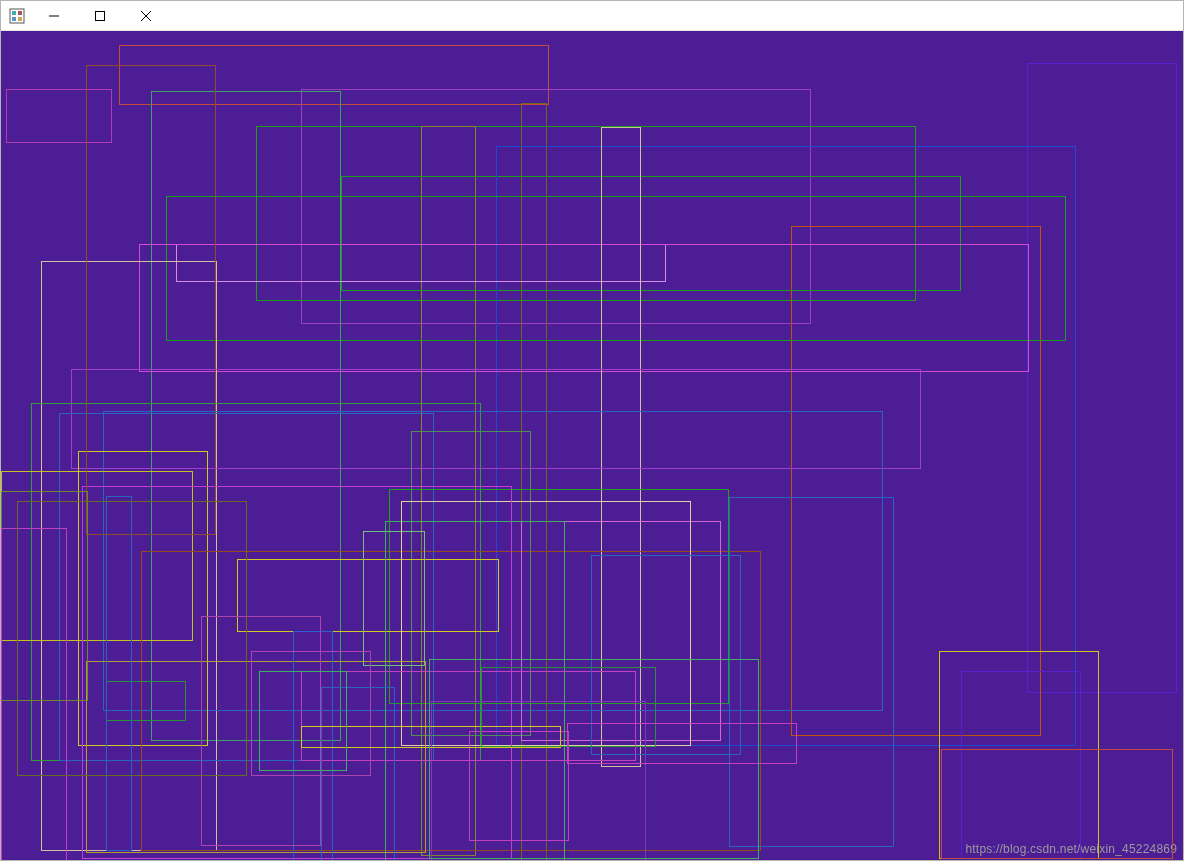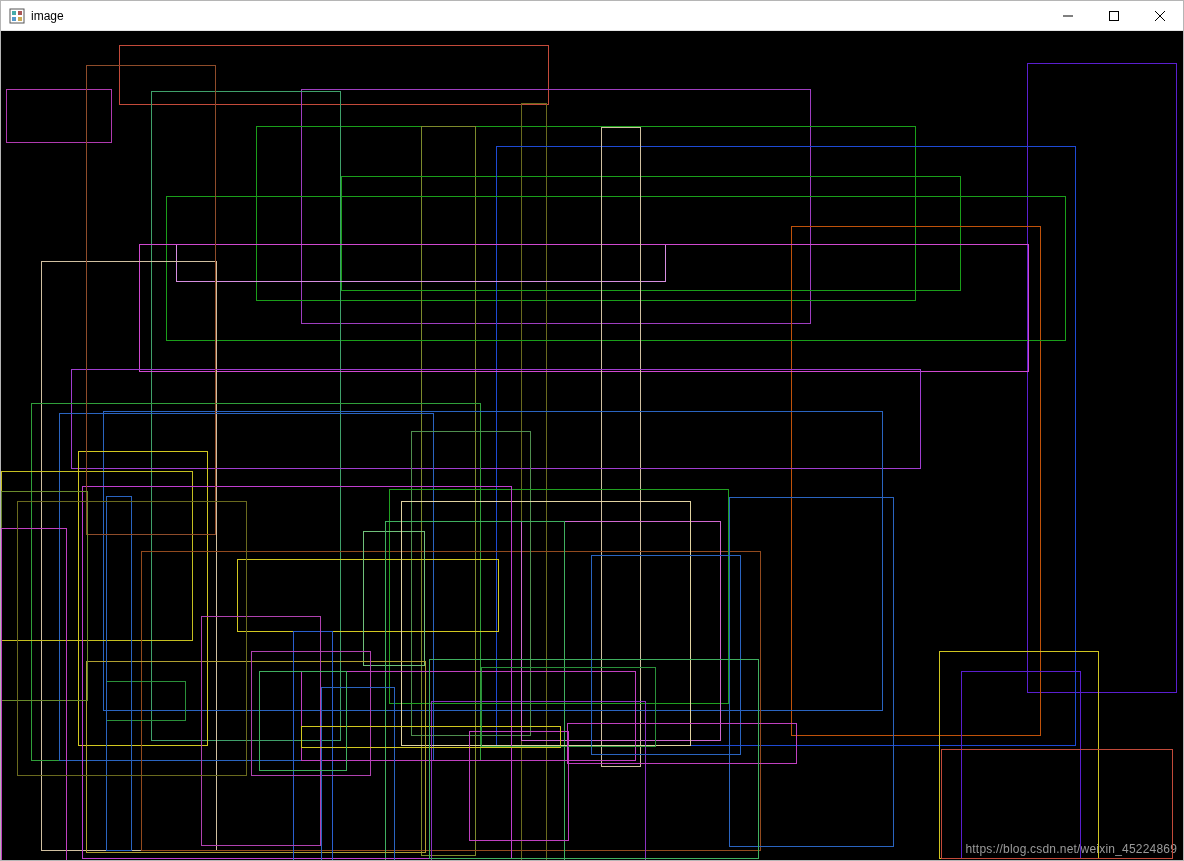--- a/index.html
+++ b/index.html
@@ -5,39 +5,38 @@
 * { margin: 0; padding: 0; box-sizing: border-box; }
 html, body { width: 1184px; height: 861px; font-family: "Segoe UI", Tahoma, sans-serif; font-size: 12px; background: #fff; overflow: hidden; }
 .window { width: 1184px; height: 861px; border: 1px solid #b5b5b5; display: flex; flex-direction: column; }
 .titlebar { height: 30px; background: #fff; display: flex; align-items: center; border-bottom: 1px solid #e5e5e5; }
 .titlebar .icon { width: 16px; height: 16px; margin: 0 6px 0 8px; display: inline-block; }
 .titlebar .icon svg { width: 16px; height: 16px; display: block; }
 .titlebar .title { flex: 1; color: #000; }
 .titlebar .controls { display: flex; height: 100%; }
 .titlebar .ctrl { width: 46px; display: flex; align-items: center; justify-content: center; color: #000; }
 .titlebar .ctrl svg { width: 10px; height: 10px; }
-.viewport { flex: 1; position: relative; background: #000000; overflow: hidden; }
+.viewport { flex: 1; position: relative; background: #4c1d95; overflow: hidden; }
 .rect { position: absolute; background: transparent; border: 1px solid; }
 .watermark { position: absolute; right: 6px; bottom: 4px; color: #9a9a9a; font-size: 12px; letter-spacing: 0.2px; pointer-events: none; }
 </style>
 </head>
 <body>
 
 <div class="window">
   <div class="titlebar">
     <span class="icon">
       <svg viewBox="0 0 16 16">
           <rect x="1" y="1" width="14" height="14" fill="none" stroke="#555" stroke-width="1"></rect>
           <rect x="3" y="3" width="4" height="4" fill="#4aa"></rect>
           <rect x="9" y="3" width="4" height="4" fill="#a55"></rect>
           <rect x="3" y="9" width="4" height="4" fill="#59c"></rect>
           <rect x="9" y="9" width="4" height="4" fill="#ca5"></rect>
         </svg>
     </span>
-    <span class="title">image</span>
     <div class="controls">
       <div class="ctrl">
         <svg viewBox="0 0 10 10">
             <line x1="0" y1="5" x2="10" y2="5" stroke="currentColor" stroke-width="1"></line>
           </svg>
       </div>
       <div class="ctrl">
         <svg viewBox="0 0 10 10">
             <rect x="0.5" y="0.5" width="9" height="9" fill="none" stroke="currentColor" stroke-width="1"></rect>
           </svg>

